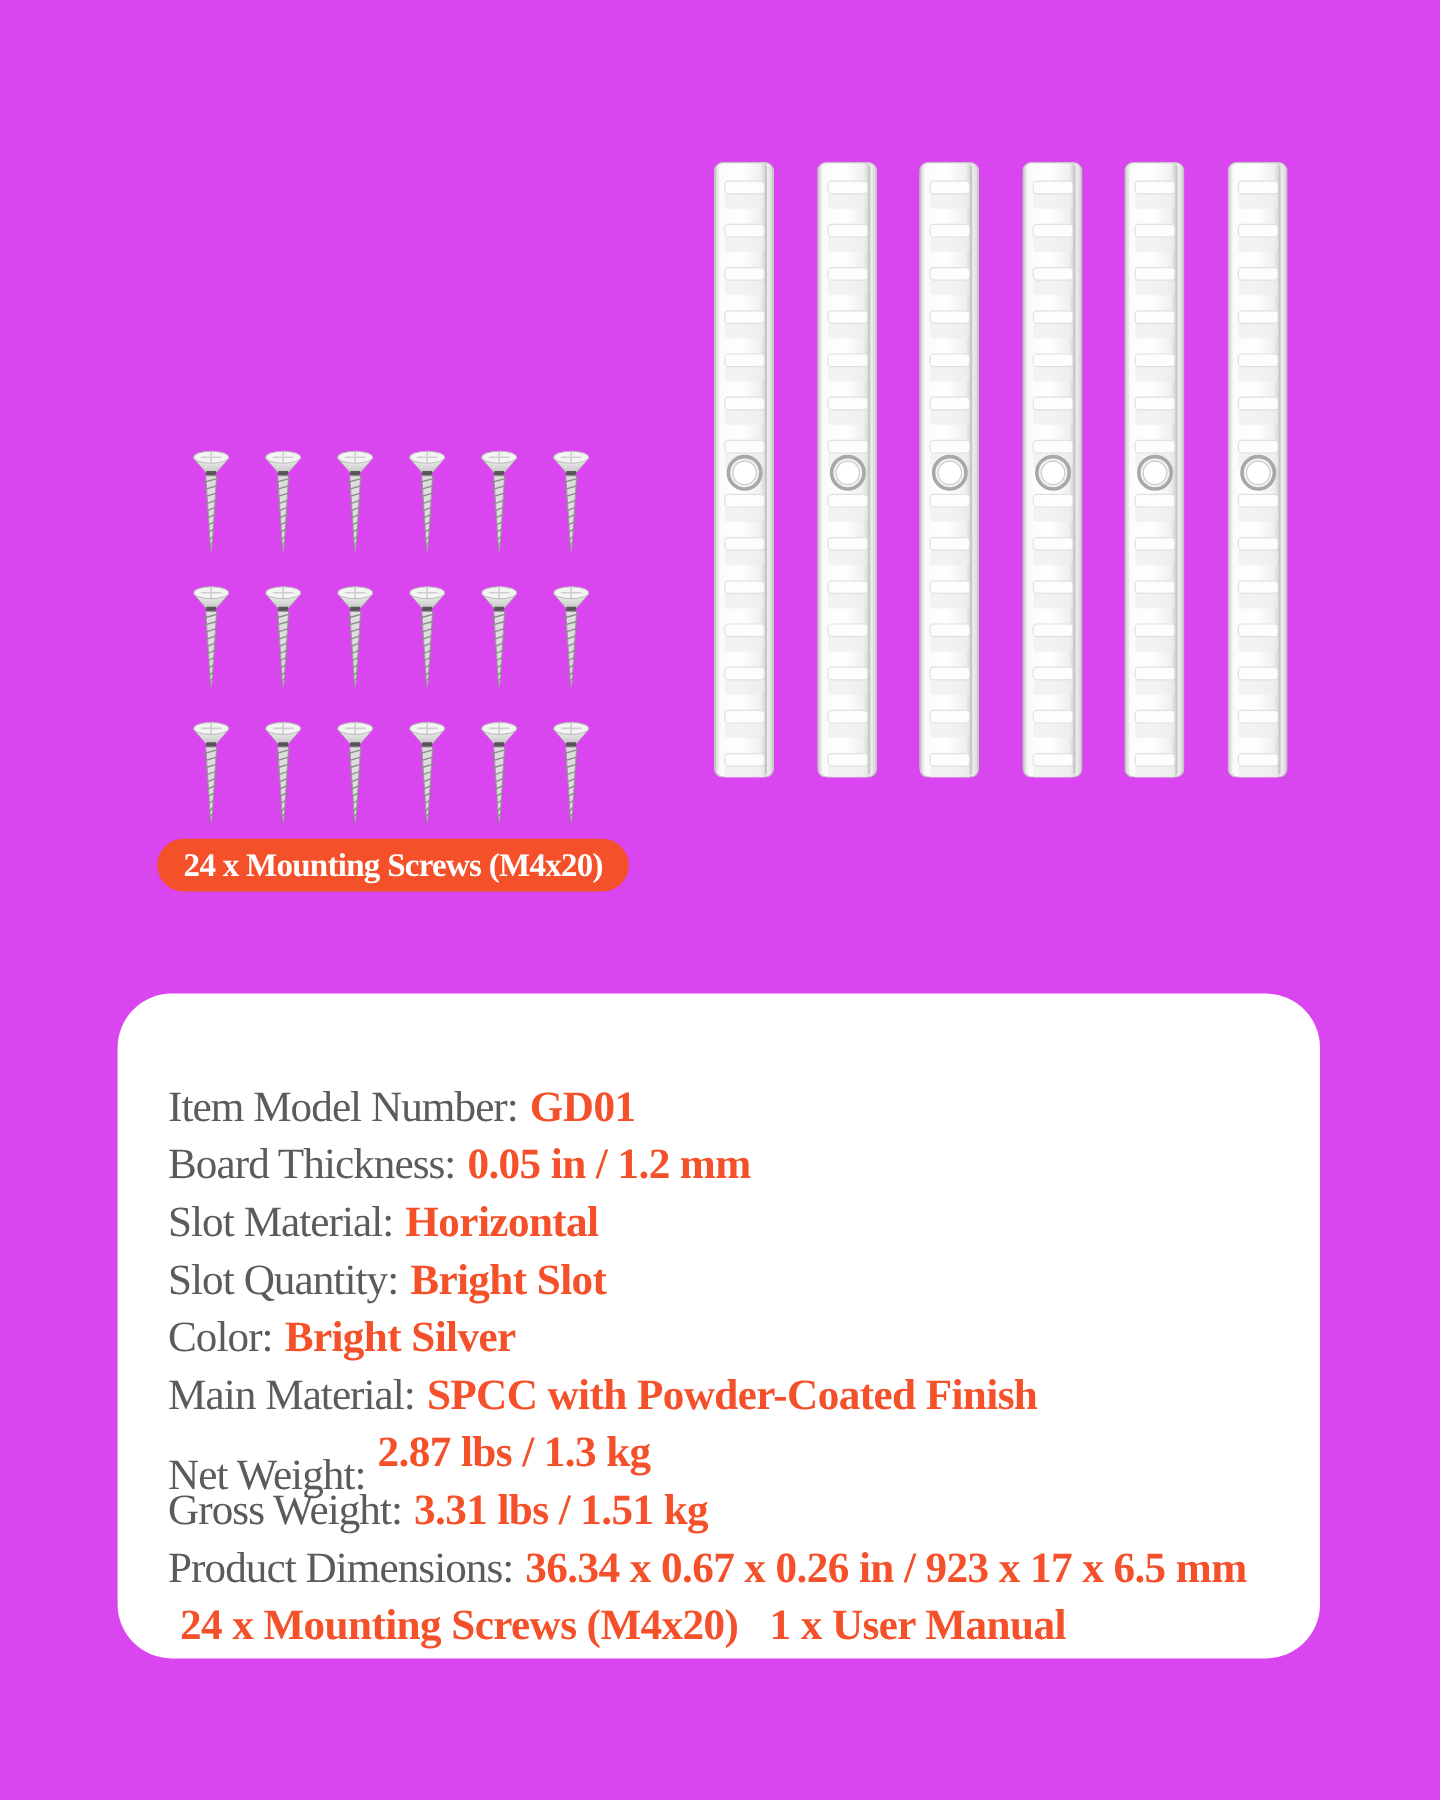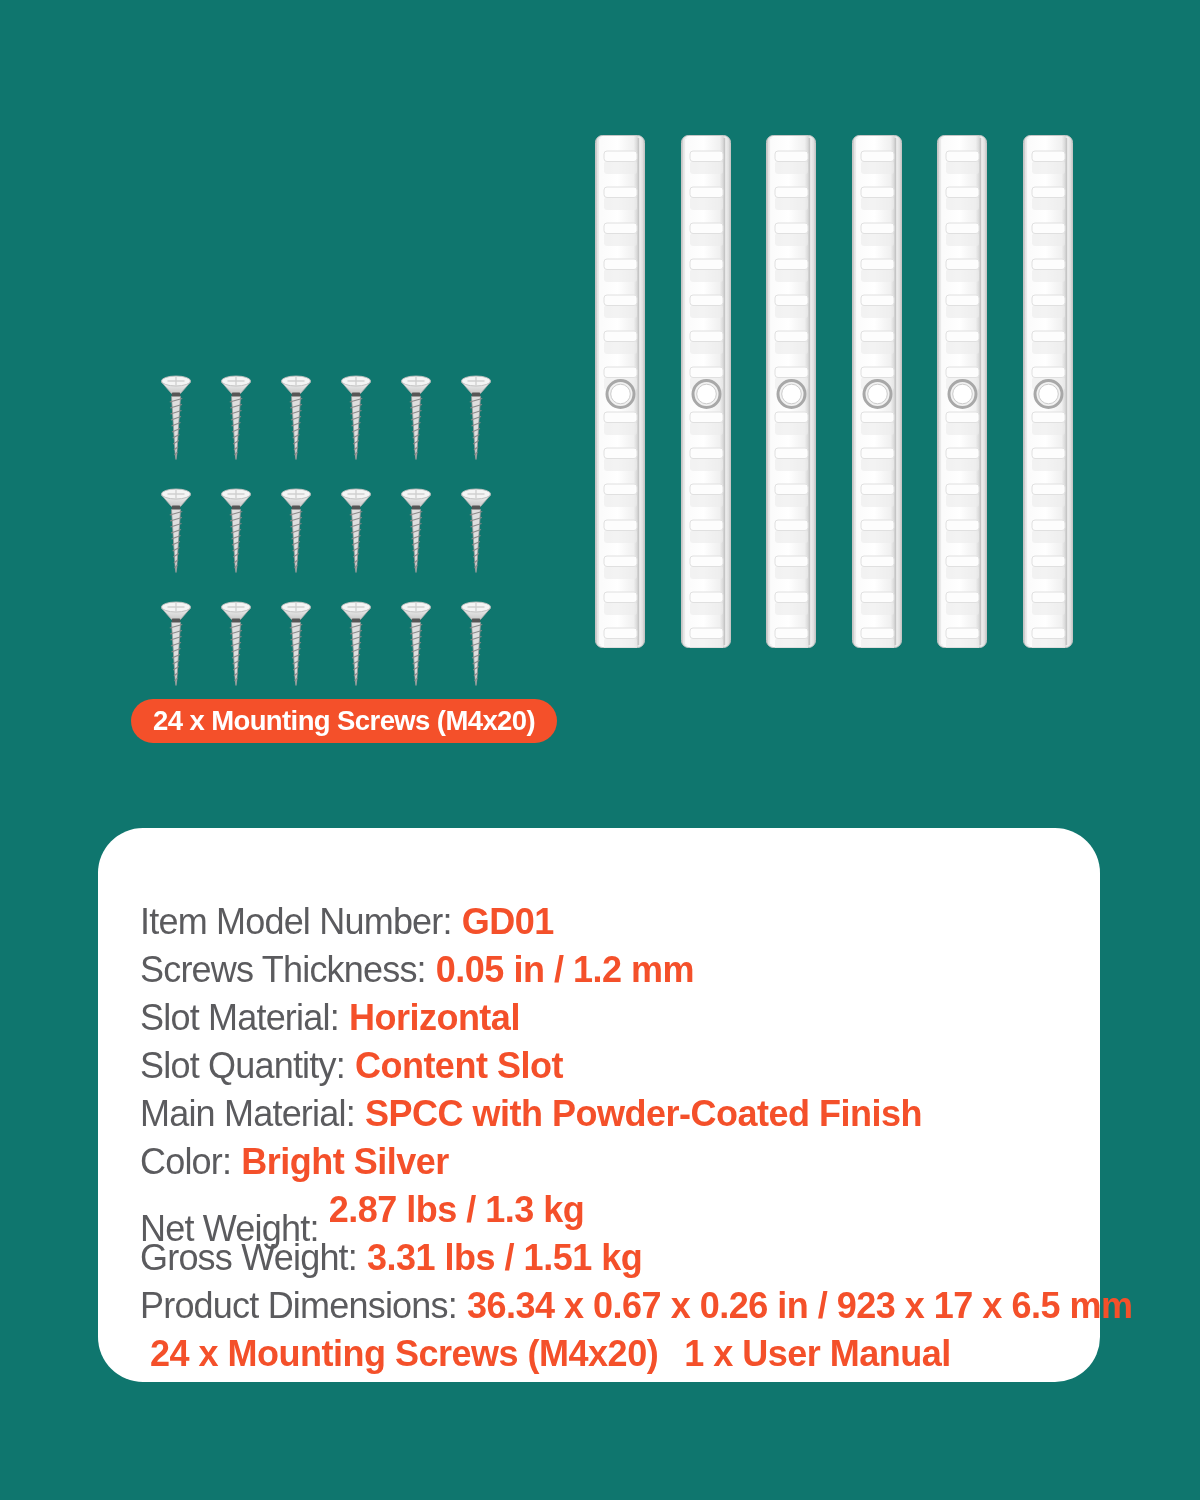--- a/index.html
+++ b/index.html
@@ -101,21 +101,21 @@
         <line x1="12.0" y1="58" x2="20.0" y2="54.5"></line>
         <line x1="12.6" y1="64" x2="19.4" y2="60.5"></line>
         <line x1="13.2" y1="70" x2="18.8" y2="66.5"></line>
         <line x1="13.9" y1="76" x2="18.1" y2="72.8"></line>
         <line x1="14.6" y1="81" x2="17.4" y2="78.2"></line>
       </g>
     </symbol>
   </defs>
 </svg>
 
-<div class="page" style="background: #0f766e;">
+<div class="page" style="background: #d946ef; font-family: Liberation Serif, serif;">
 
   <div class="screws-grid">
       <svg width="32" height="88" viewBox="0 0 32 88" class="screw">
         <use href="#screwSym"></use>
       </svg>
       <svg width="32" height="88" viewBox="0 0 32 88" class="screw">
         <use href="#screwSym"></use>
       </svg>
       <svg width="32" height="88" viewBox="0 0 32 88" class="screw">
         <use href="#screwSym"></use>
@@ -384,40 +384,40 @@
       </svg>
     </div>
 
   <div class="spec-card">
     <div>
         <div class="spec-row">
           <span class="spec-label" style="color: rgb(91, 91, 94);">Item Model Number:</span>
           <span class="spec-value" style="color: rgb(244, 80, 42);">GD01</span>
         </div>
         <div class="spec-row">
-          <span class="spec-label" style="color: rgb(91, 91, 94);">Screws Thickness:</span>
+          <span class="spec-label" style="color: rgb(91, 91, 94);">Board Thickness:</span>
           <span class="spec-value" style="color: rgb(244, 80, 42);">0.05 in / 1.2 mm</span>
         </div>
         <div class="spec-row">
           <span class="spec-label" style="color: rgb(91, 91, 94);">Slot Material:</span>
           <span class="spec-value" style="color: rgb(244, 80, 42);">Horizontal</span>
         </div>
         <div class="spec-row">
           <span class="spec-label" style="color: rgb(91, 91, 94);">Slot Quantity:</span>
-          <span class="spec-value" style="color: rgb(244, 80, 42);">Content Slot</span>
+          <span class="spec-value" style="color: rgb(244, 80, 42);">Bright Slot</span>
+        </div>
+        <div class="spec-row">
+          <span class="spec-label" style="color: rgb(91, 91, 94);">Color:</span>
+          <span class="spec-value" style="color: rgb(244, 80, 42);">Bright Silver</span>
         </div>
         <div class="spec-row">
           <span class="spec-label" style="color: rgb(91, 91, 94);">Main Material:</span>
           <span class="spec-value" style="color: rgb(244, 80, 42);">SPCC with Powder-Coated Finish</span>
         </div>
         <div class="spec-row">
-          <span class="spec-label" style="color: rgb(91, 91, 94);">Color:</span>
-          <span class="spec-value" style="color: rgb(244, 80, 42);">Bright Silver</span>
-        </div>
-        <div class="spec-row">
           <span class="spec-label" style="color: rgb(91, 91, 94); margin-top: 38px;">Net Weight:</span>
           <span class="spec-value" style="color: rgb(244, 80, 42);">2.87 lbs / 1.3 kg</span>
         </div>
         <div class="spec-row">
           <span class="spec-label" style="color: rgb(91, 91, 94);">Gross Weight:</span>
           <span class="spec-value" style="color: rgb(244, 80, 42); text-align: center;">3.31 lbs / 1.51 kg</span>
         </div>
         <div class="spec-row">
           <span class="spec-label" style="color: rgb(91, 91, 94);">Product Dimensions:</span>
           <span class="spec-value" style="color: rgb(244, 80, 42);">36.34 x 0.67 x 0.26 in / 923 x 17 x 6.5 mm</span>

